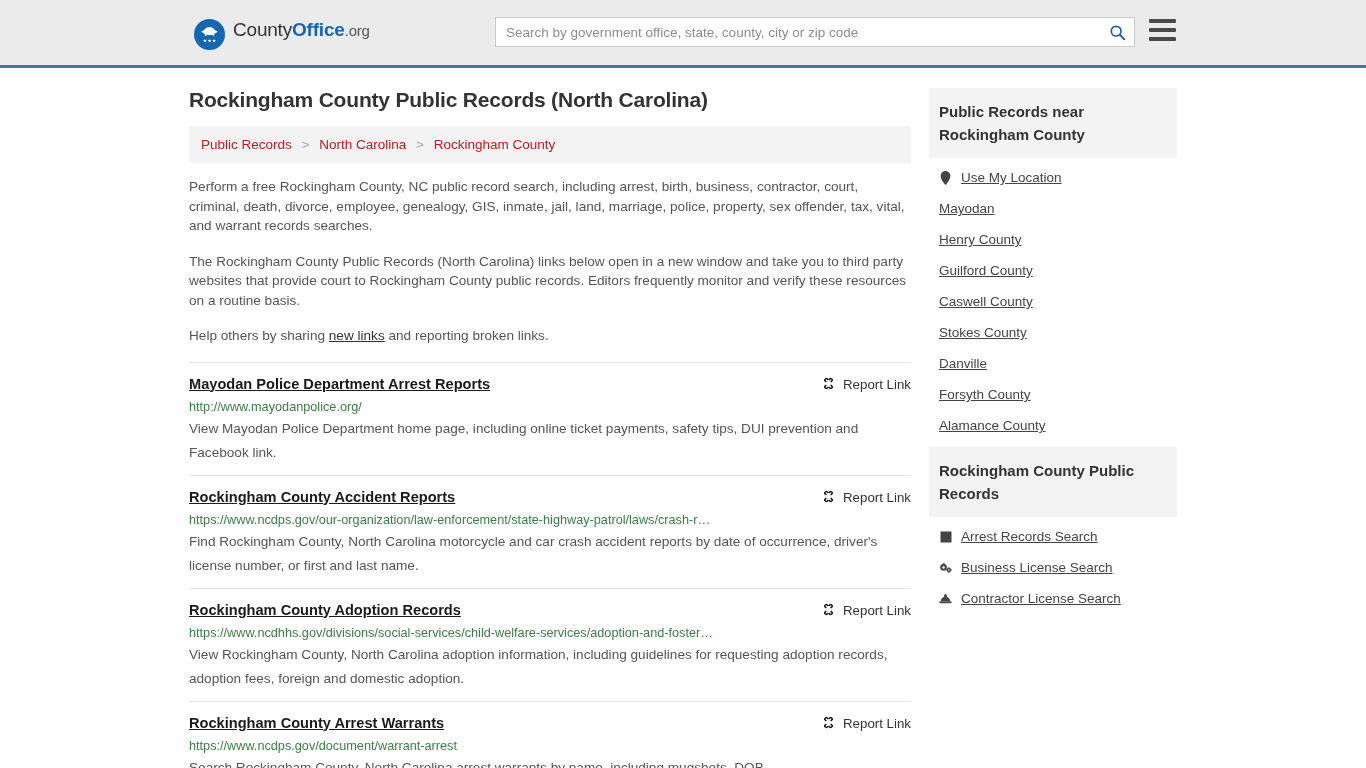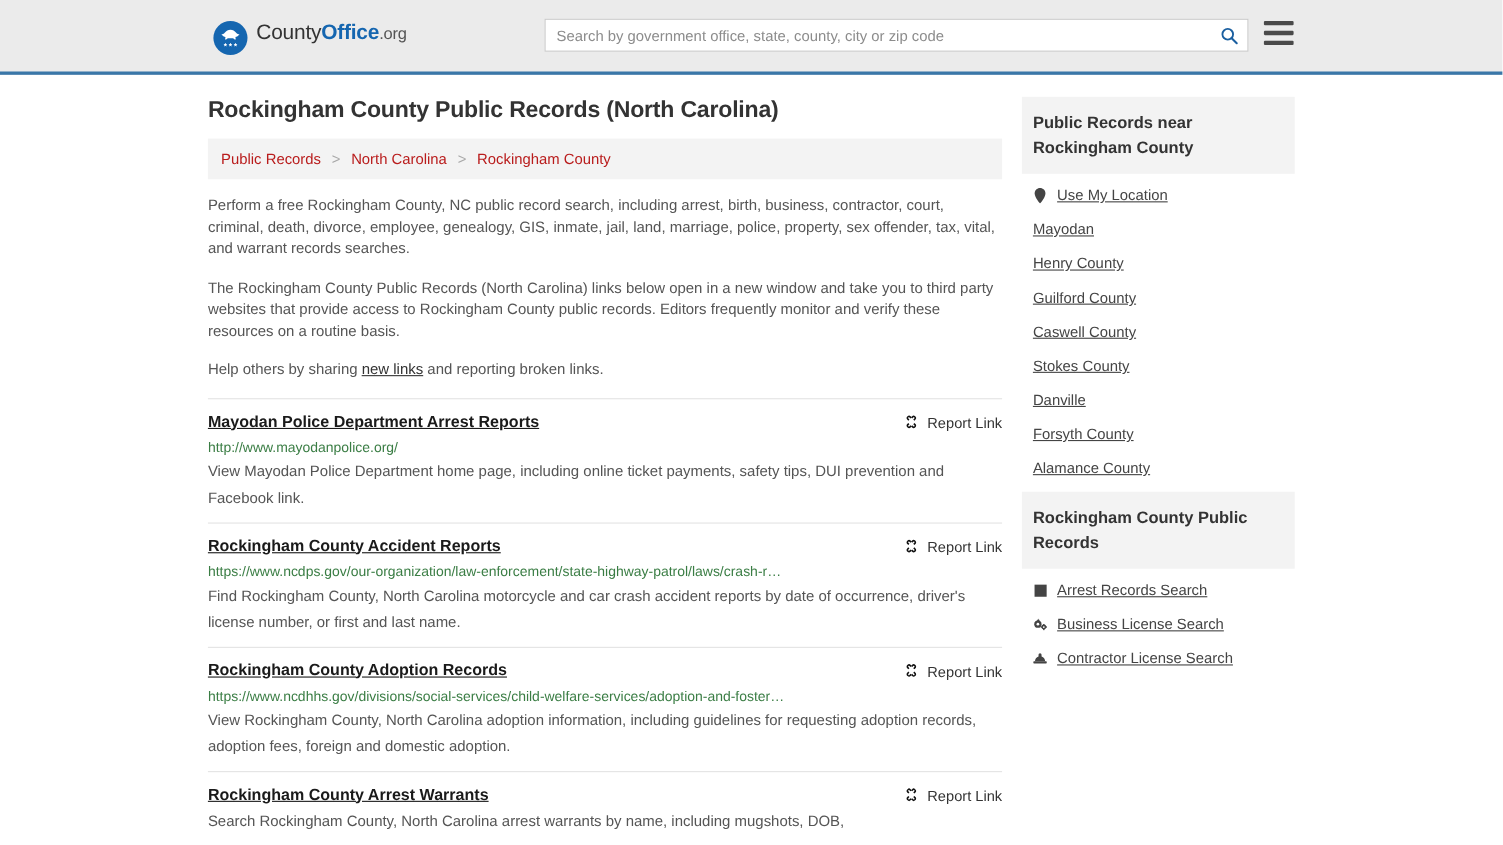--- a/index.html
+++ b/index.html
@@ -259,21 +259,21 @@
       <div class="breadcrumb">
         <a href="#">Public Records</a>
         <span class="sep">&gt;</span>
         <a href="#">North Carolina</a>
         <span class="sep">&gt;</span>
         <a href="#">Rockingham County</a>
       </div>
 
       <div class="intro">
         <p>Perform a free Rockingham County, NC public record search, including arrest, birth, business, contractor, court, criminal, death, divorce, employee, genealogy, GIS, inmate, jail, land, marriage, police, property, sex offender, tax, vital, and warrant records searches.</p>
-        <p>The Rockingham County Public Records (North Carolina) links below open in a new window and take you to third party websites that provide access to Rockingham County public records. Editors frequently monitor and verify these resources on a routine basis.</p>
+        <p>The Rockingham County Public Records (North Carolina) links below open in a new window and take you to third party websites that provide court to Rockingham County public records. Editors frequently monitor and verify these resources on a routine basis.</p>
         <p><span>Help others by sharing </span><a href="#">new links</a><span> and reporting broken links.</span></p>
       </div>
 
       <div id="results-list">
           <div class="result">
             <div class="result-head">
               <a class="result-title" href="#">Mayodan Police Department Arrest Reports</a>
               <span class="report-link">
                 <span class="rl-icon"><svg width="15" height="15" viewBox="0 0 20 20">
                     <path d="M3 3l14 14M17 3L3 17" stroke="#111" stroke-width="1.6" fill="none" stroke-linecap="round" opacity="0"></path>
@@ -329,20 +329,21 @@
                 <span class="rl-icon"><svg width="15" height="15" viewBox="0 0 20 20">
                     <path d="M3 3l14 14M17 3L3 17" stroke="#111" stroke-width="1.6" fill="none" stroke-linecap="round" opacity="0"></path>
                     <path d="M5.4 3.2a2.6 2.6 0 0 1 3.7 0l1.3 1.3-1.4 1.4-1.3-1.3a.9.9 0 0 0-1.3 0 .9.9 0 0 0 0 1.3l1.3 1.3L6.3 8.6 5 7.3a2.6 2.6 0 0 1 .4-4.1z" fill="#111"></path>
                     <path d="M14.6 16.8a2.6 2.6 0 0 1-3.7 0l-1.3-1.3 1.4-1.4 1.3 1.3c.36.36.94.36 1.3 0a.9.9 0 0 0 0-1.3l-1.3-1.3 1.4-1.4 1.3 1.3a2.6 2.6 0 0 1-.4 4.1z" fill="#111"></path>
                     <path d="M14.6 3.2a2.6 2.6 0 0 0-3.7 0L9.6 4.5 11 5.9l1.3-1.3a.9.9 0 0 1 1.3 0c.36.36.36.94 0 1.3l-1.3 1.3 1.4 1.4 1.3-1.3a2.6 2.6 0 0 0-.4-4.1z" fill="#111"></path>
                     <path d="M5.4 16.8a2.6 2.6 0 0 0 3.7 0l1.3-1.3-1.4-1.4-1.3 1.3a.9.9 0 0 1-1.3 0 .9.9 0 0 1 0-1.3l1.3-1.3-1.4-1.4L5 12.7a2.6 2.6 0 0 0 .4 4.1z" fill="#111"></path>
                   </svg></span>
                 <span>Report Link</span>
               </span>
             </div>
+            <div class="result-url">https://www.ncdps.gov/document/warrant-arrest</div>
             <div class="result-desc">Search Rockingham County, North Carolina arrest warrants by name, including mugshots, DOB,</div>
           </div>
         </div>
 
     </div>
 
     <div class="side-col">
 
       <div class="side-box">
         <div class="side-head">Public Records near Rockingham County</div>

